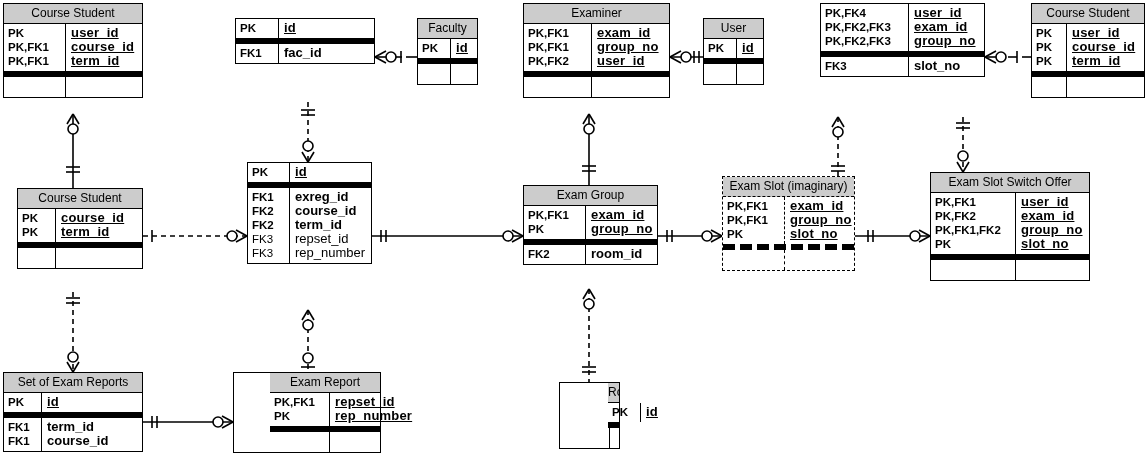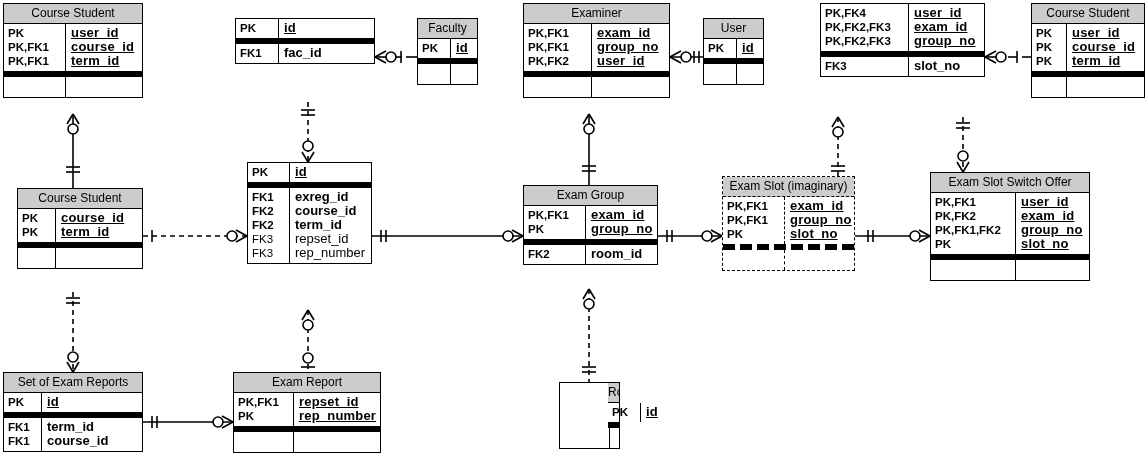--- a/index.html
+++ b/index.html
@@ -502,21 +502,21 @@
           <div class="col-key" style="width: 38px;">
             <div class="keycell">FK1</div>
             <div class="keycell">FK1</div>
           </div>
           <div class="col-attr">
             <div class="fk-attr">term_id</div>
             <div class="fk-attr">course_id</div>
           </div>
         </div>
       </div>
-      <div class="entity" style="left: 233px; top: 372px; width: 148px;">
+      <div class="entity" style="left: 233px; top: 372px; width: 148px; padding-left: 36px;">
         <div class="ent-title">Exam Report</div>
         <div class="ent-sect">
           <div class="col-key" style="width: 60px;">
             <div class="keycell">PK,FK1</div>
             <div class="keycell">PK</div>
           </div>
           <div class="col-attr">
             <div class="pk-attr">repset_id</div>
             <div class="pk-attr">rep_number</div>
           </div>

